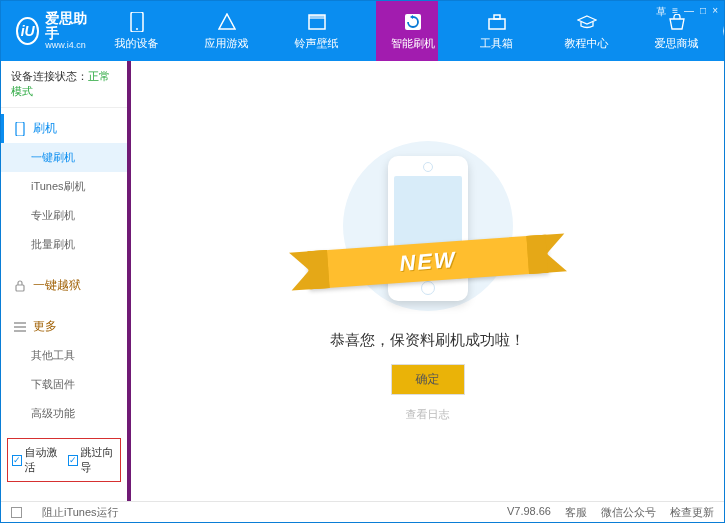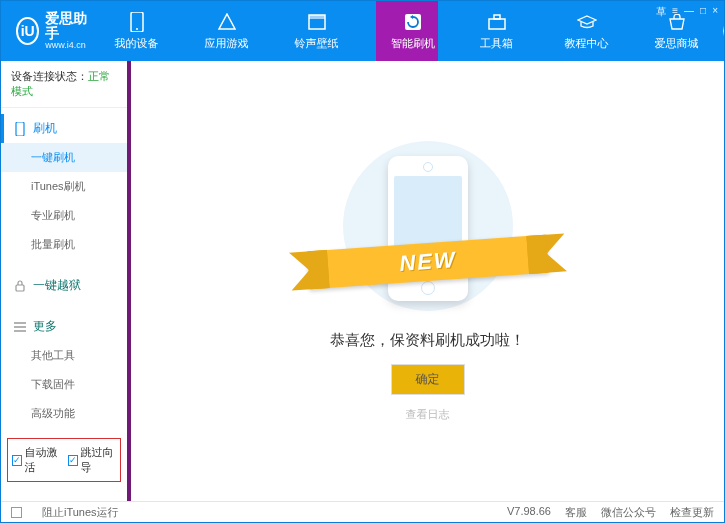--- a/index.html
+++ b/index.html
@@ -1,36 +1,36 @@
 <!DOCTYPE html>
 <html><head>
 <meta charset="utf-8">
 <style>
 * { margin: 0; padding: 0; box-sizing: border-box; }
 body { font-family: "Microsoft YaHei", sans-serif; font-size: 12px; color: #333; background: #fff; width: 725px; height: 523px; overflow: hidden; border: 1px solid #0a7dd6; }
 .header { background: #0a8df0; height: 60px; display: flex; align-items: center; color: #fff; position: relative; }
 .logo-area { display: flex; align-items: center; padding: 0 15px; width: 130px; }
-.logo-circle { width: 28px; height: 28px; border: 2px solid #fff; border-radius: 50%; display: flex; align-items: center; justify-content: center; font-weight: bold; margin-right: 6px; font-size: 14px; }
+.logo-circle { width: 28px; height: 28px; border: 2px solid #fff; border-radius: 50%; display: flex; align-items: center; justify-content: center; font-weight: bold; font-style: italic; margin-right: 6px; font-size: 14px; }
 .logo-text { display: flex; flex-direction: column; line-height: 1.1; }
 .app-name { font-size: 14px; font-weight: bold; }
 .app-url { font-size: 9px; opacity: 0.9; }
 .nav { display: flex; flex: 1; height: 100%; gap: 28px; }
 .nav-item { width: 62px; display: flex; flex-direction: column; align-items: center; justify-content: center; cursor: pointer; font-size: 11px; gap: 4px; }
 .nav-item.active { background: #a21caf; padding-left: 13px; }
 .nav-icon { width: 20px; height: 20px; display: flex; align-items: center; justify-content: center; }
 .top-controls { position: absolute; top: 4px; right: 6px; display: flex; gap: 6px; font-size: 10px; }
 .top-controls span { cursor: pointer; opacity: 0.9; }
 .header-right { display: flex; align-items: center; gap: 10px; padding: 0 15px; }
 .circle-btn { width: 24px; height: 24px; border: 1.5px solid rgba(255,255,255,0.8); border-radius: 50%; display: flex; align-items: center; justify-content: center; cursor: pointer; }
 .body { display: flex; height: 440px; }
 .sidebar { width: 130px; border-right: 4px solid #701a75; display: flex; flex-direction: column; overflow: hidden; }
 .status-bar { padding: 8px 10px; font-size: 11px; border-bottom: 1px solid #eee; }
 .status-val { color: #2aa83f; }
 .side-section { padding: 6px 0; }
-.side-head { display: flex; align-items: center; gap: 6px; padding: 6px 12px; font-size: 12px; color: #0f766e; cursor: pointer; }
+.side-head { display: flex; align-items: center; gap: 6px; padding: 6px 12px; font-size: 12px; color: #a16207; cursor: pointer; }
 .side-head.active-head { border-left: 3px solid #0a8df0; color: #0a8df0; padding-left: 9px; }
 .side-sub { padding: 7px 12px 7px 30px; font-size: 11px; color: #666; cursor: pointer; }
 .side-sub.active { background: #e6f3fd; color: #0a8df0; }
 .side-note { padding: 6px 12px 6px 30px; font-size: 10px; color: #999; line-height: 1.4; }
 .side-head .icon-sm { width: 14px; height: 14px; color: #999; display:flex; align-items:center; justify-content:center;}
 .side-head.active-head .icon-sm { color: #0a8df0; }
 .checkbox-row { border: 1.5px solid #d63030; margin: 4px 6px; padding: 6px 4px; display: flex; gap: 8px; font-size: 11px; }
 .cb { display: flex; align-items: center; gap: 3px; cursor: pointer; }
 .cb-box { width: 11px; height: 11px; border: 1px solid #0a8df0; display: flex; align-items: center; justify-content: center; color: #0a8df0; font-size: 9px; }
 .main { flex: 1; display: flex; flex-direction: column; align-items: center; justify-content: center; position: relative; }

